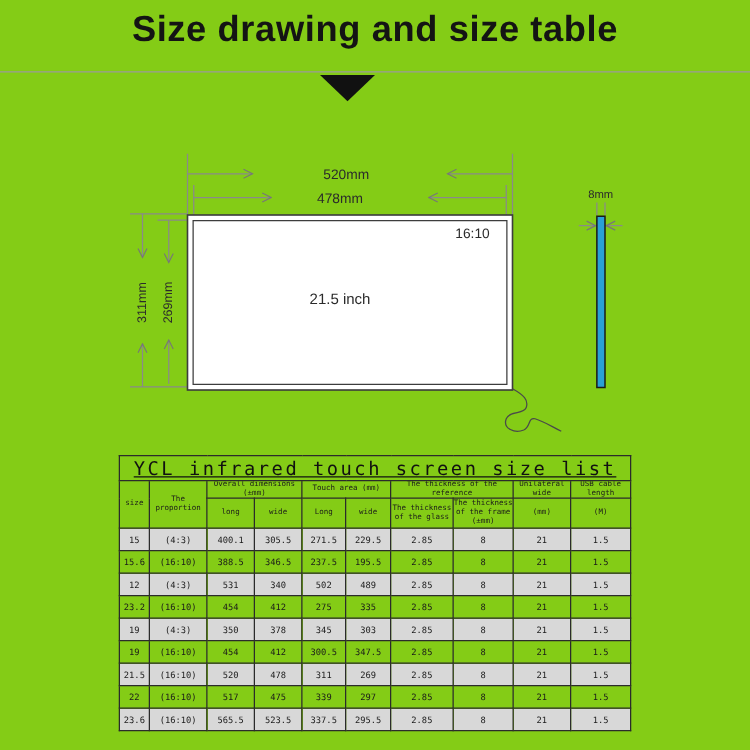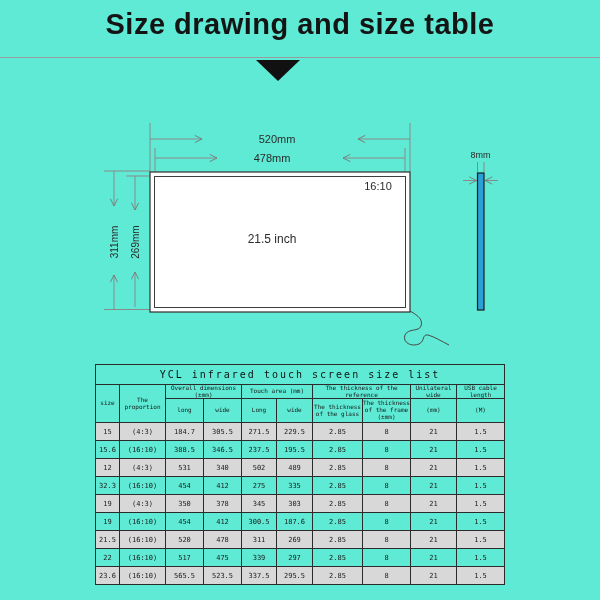--- a/index.html
+++ b/index.html
@@ -1,20 +1,20 @@
 <!DOCTYPE html>
 <html><head>
 <meta charset="utf-8">
 <style>
   html,body{margin:0;padding:0;}
   body{
     width:600px;height:600px;background:#ffffff;overflow:hidden;position:relative;
     font-family:"Liberation Sans", sans-serif;
   }
-  .page{position:absolute;inset:0;background:#5eead4;}
+  .page{position:absolute;inset:0;background:#84cc16;}
   .main-title{
     position:absolute;top:8px;left:0;width:600px;text-align:center;
     font-size:29px;font-weight:700;letter-spacing:.5px;color:#141414;
   }
   .title-rule{
     position:absolute;top:57px;left:0;width:600px;height:1px;background:#9a9a9a;
   }
   .down-triangle{
     position:absolute;top:60px;left:256px;width:0;height:0;
     border-left:22px solid transparent;border-right:22px solid transparent;
@@ -24,21 +24,21 @@
   .size-table{
     position:absolute;left:95px;top:364px;width:409px;
     border-collapse:collapse;table-layout:fixed;
     font-family:"DejaVu Sans Mono", monospace;color:#1a1a1a;
   }
   .size-table td,.size-table th{
     border:1px solid #2b2b2b;text-align:center;vertical-align:middle;
     padding:0;font-weight:400;overflow:hidden;
   }
   .tbl-title{
-    height:19px;font-size:10px;font-weight:700;letter-spacing:2px;color:#111;
+    height:19px;font-size:15px;font-weight:700;letter-spacing:2px;color:#111;text-decoration:underline;
   }
   .hdr-a td{height:12px;font-size:6px;line-height:1.1;}
   .hdr-b td{height:23px;font-size:6px;line-height:1.15;}
   .size-table tbody td{height:17px;font-size:7px;}
   .size-table tbody tr.gray td{background:#d8d8d8;}
 </style>
 </head>
 <body>
 
 <div class="page">
@@ -131,21 +131,21 @@
         <td>The thickness of the glass</td>
         <td>The thickness of the frame (±mm)</td>
         <td>(mm)</td>
         <td>(M)</td>
       </tr>
     </thead>
     <tbody>
         <tr class="gray">
           <td>15</td>
           <td>(4:3)</td>
-          <td>184.7</td>
+          <td>400.1</td>
           <td>305.5</td>
           <td>271.5</td>
           <td>229.5</td>
           <td>2.85</td>
           <td>8</td>
           <td>21</td>
           <td>1.5</td>
         </tr>
         <tr>
           <td>15.6</td>
@@ -165,21 +165,21 @@
           <td>531</td>
           <td>340</td>
           <td>502</td>
           <td>489</td>
           <td>2.85</td>
           <td>8</td>
           <td>21</td>
           <td>1.5</td>
         </tr>
         <tr>
-          <td>32.3</td>
+          <td>23.2</td>
           <td>(16:10)</td>
           <td>454</td>
           <td>412</td>
           <td>275</td>
           <td>335</td>
           <td>2.85</td>
           <td>8</td>
           <td>21</td>
           <td>1.5</td>
         </tr>
@@ -194,21 +194,21 @@
           <td>8</td>
           <td>21</td>
           <td>1.5</td>
         </tr>
         <tr>
           <td>19</td>
           <td>(16:10)</td>
           <td>454</td>
           <td>412</td>
           <td>300.5</td>
-          <td>187.6</td>
+          <td>347.5</td>
           <td>2.85</td>
           <td>8</td>
           <td>21</td>
           <td>1.5</td>
         </tr>
         <tr class="gray">
           <td>21.5</td>
           <td>(16:10)</td>
           <td>520</td>
           <td>478</td>

